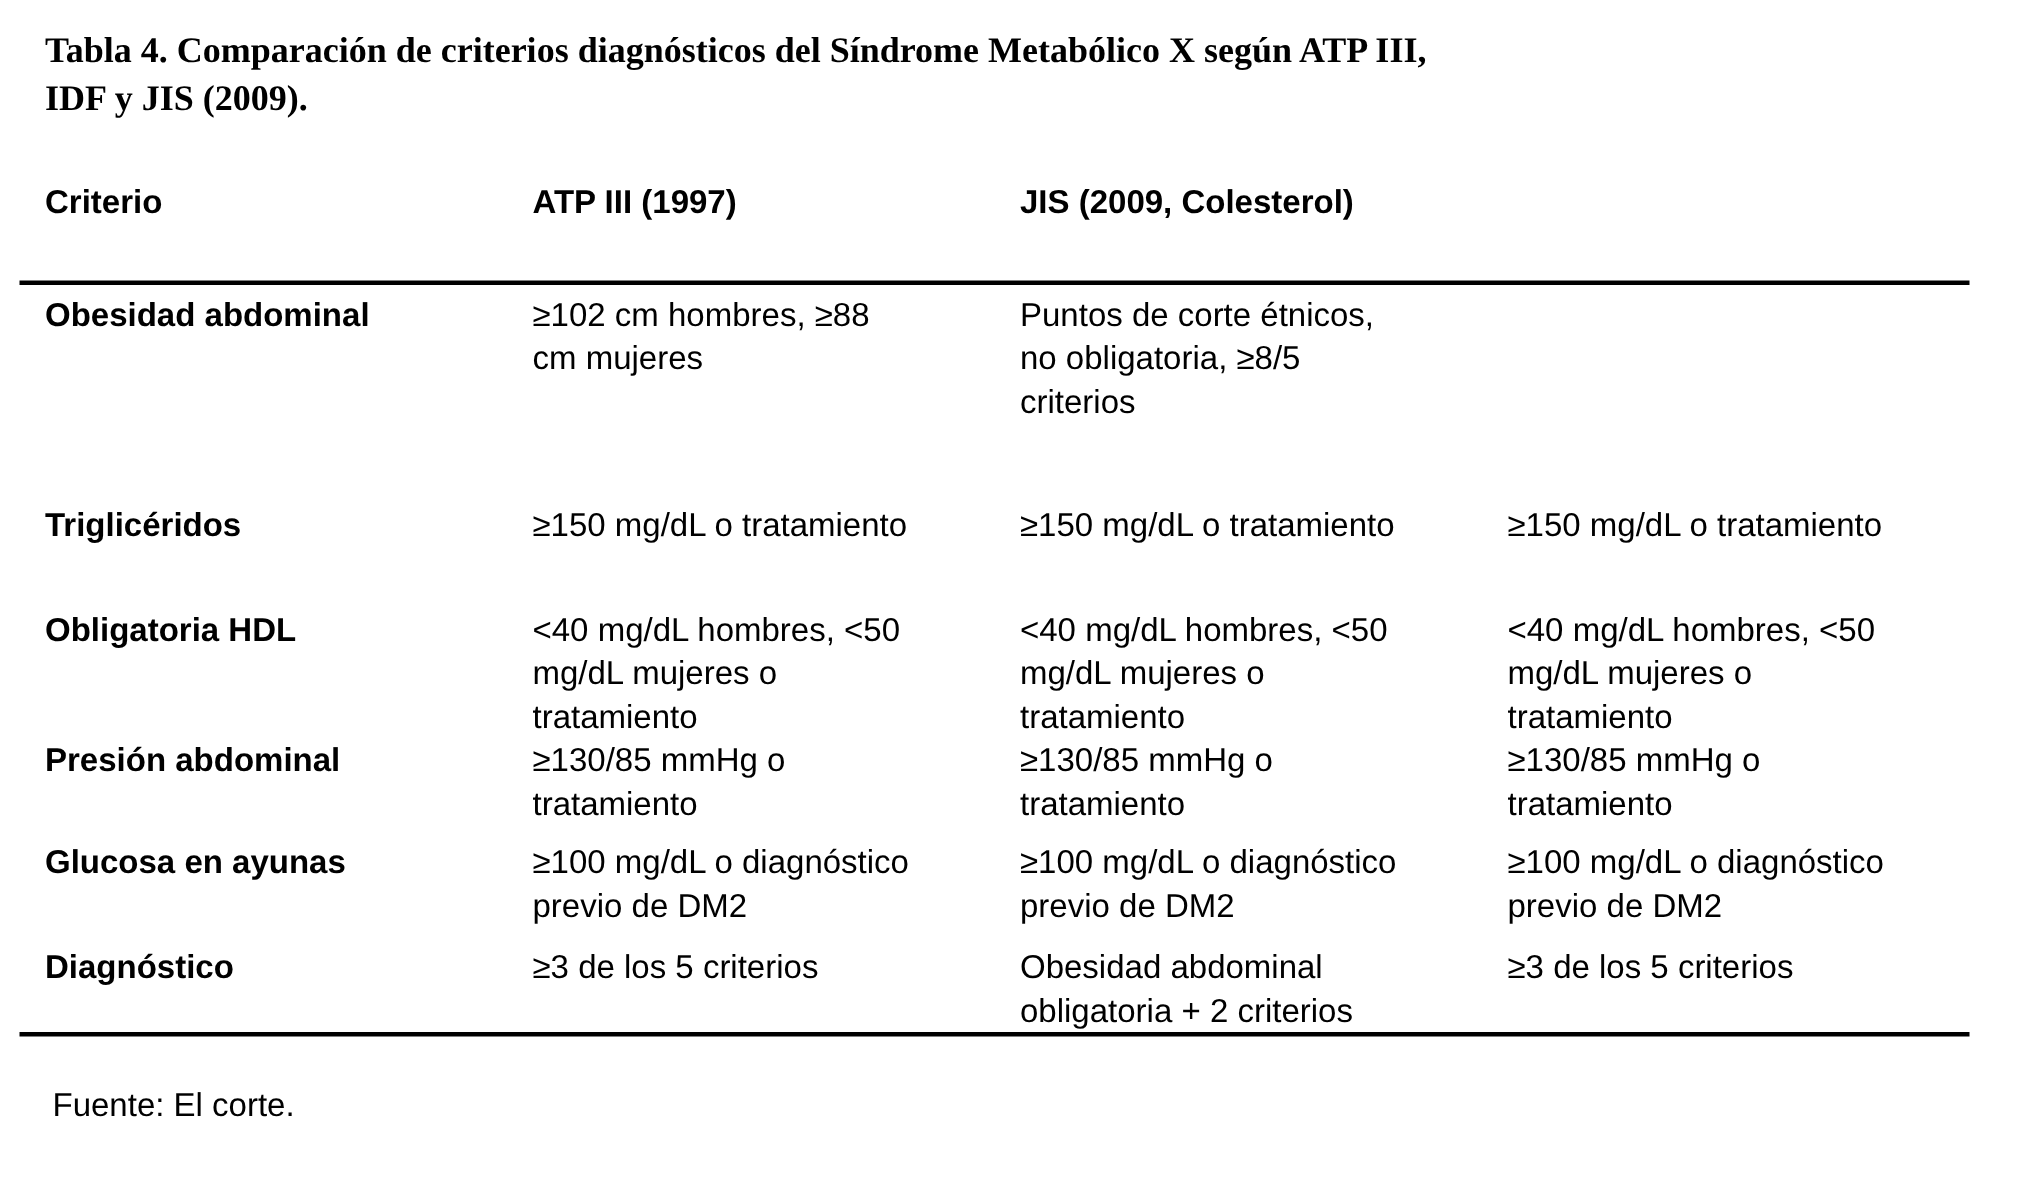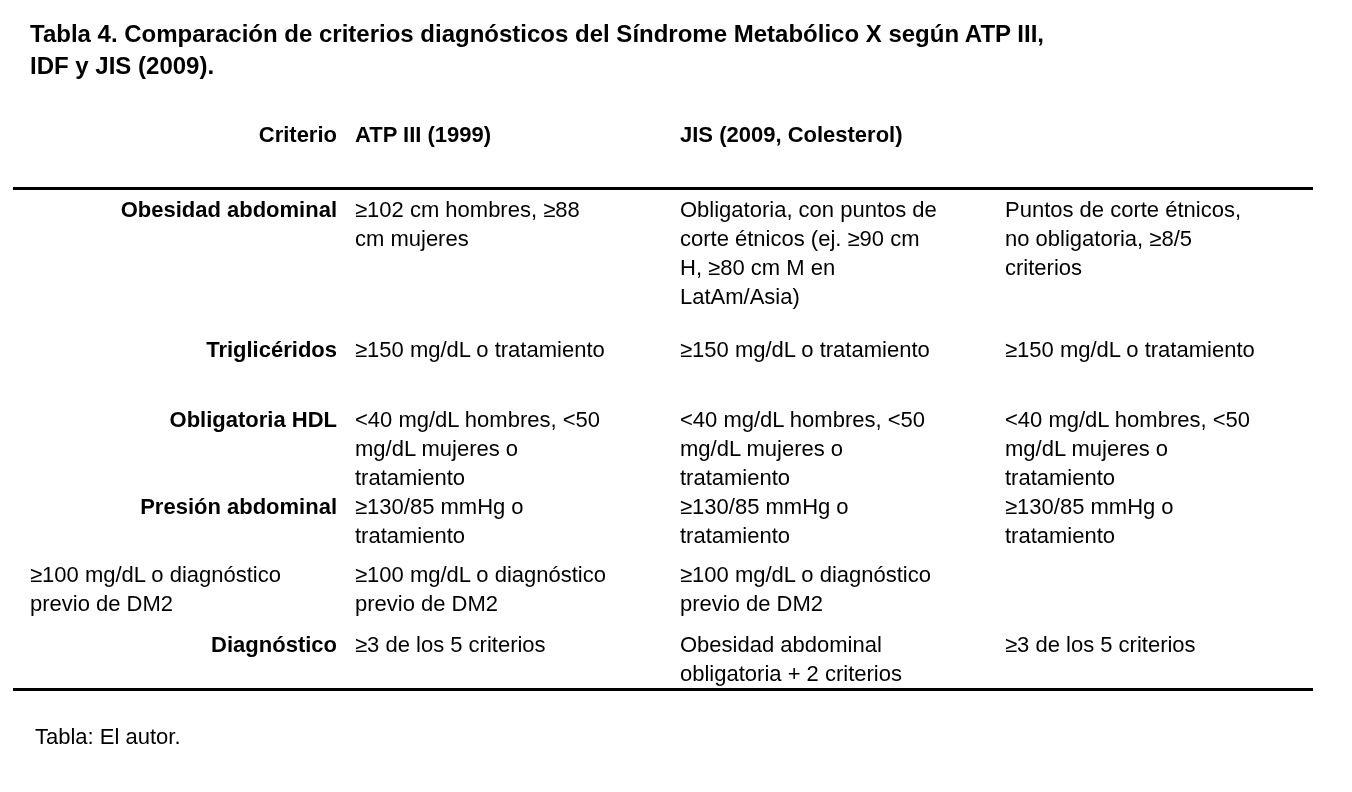--- a/index.html
+++ b/index.html
@@ -16,39 +16,40 @@
     font-family: "Liberation Sans", sans-serif;
     overflow: hidden;
   }
   .title {
     margin: 0;
     padding: 18px 20px 0 30px;
     font-size: 24px;
     line-height: 32px;
     font-weight: bold;
     white-space: pre-line;
+    font-family: Liberation Serif, serif;
   }
   .tablewrap {
     margin-left: 13px;
     width: 1300px;
   }
   .grid {
     display: grid;
     grid-template-columns: 325px 325px 325px 308px;
     padding-left: 17px;
     box-sizing: border-box;
   }
   .cell {
     font-size: 22px;
     line-height: 29px;
     white-space: pre-line;
     padding-right: 18px;
     box-sizing: border-box;
   }
-  .c1 { font-weight: bold; text-align: right; }
+  .c1 { font-weight: bold; }
   .header { margin-top: 40px; height: 65px; }
   .header .cell { font-weight: bold; line-height: 26px; }
   .rule {
     height: 3px;
     background: #000000;
     width: 1300px;
   }
   .row { box-sizing: border-box; }
   .r1 { padding-top: 5px; min-height: 125px; }
   .r2 { min-height: 70px; margin-top: 20px; }
@@ -68,34 +69,30 @@
 
 <div class="page">
 
   <h1 class="title">Tabla 4. Comparación de criterios diagnósticos del Síndrome Metabólico X según ATP III,
 IDF y JIS (2009).</h1>
 
   <div class="tablewrap">
 
     <div class="grid header">
       <div class="cell c1">Criterio</div>
-      <div class="cell">ATP III (1999)</div>
+      <div class="cell">ATP III (1997)</div>
       <div class="cell">JIS (2009, Colesterol)</div>
     </div>
 
     <div class="rule"></div>
 
     <div class="grid row r1">
       <div class="cell c1">Obesidad abdominal</div>
       <div class="cell">≥102 cm hombres, ≥88
 cm mujeres</div>
-      <div class="cell">Obligatoria, con puntos de
-corte étnicos (ej. ≥90 cm
-H, ≥80 cm M en
-LatAm/Asia)</div>
       <div class="cell">Puntos de corte étnicos,
 no obligatoria, ≥8/5
 criterios</div>
     </div>
 
     <div class="grid row r2">
       <div class="cell c1">Triglicéridos</div>
       <div class="cell">≥150 mg/dL o tratamiento</div>
       <div class="cell">≥150 mg/dL o tratamiento</div>
       <div class="cell">≥150 mg/dL o tratamiento</div>
@@ -118,35 +115,36 @@
       <div class="cell c1">Presión abdominal</div>
       <div class="cell">≥130/85 mmHg o
 tratamiento</div>
       <div class="cell">≥130/85 mmHg o
 tratamiento</div>
       <div class="cell">≥130/85 mmHg o
 tratamiento</div>
     </div>
 
     <div class="grid row r5">
+      <div class="cell c1">Glucosa en ayunas</div>
       <div class="cell">≥100 mg/dL o diagnóstico
 previo de DM2</div>
       <div class="cell">≥100 mg/dL o diagnóstico
 previo de DM2</div>
       <div class="cell">≥100 mg/dL o diagnóstico
 previo de DM2</div>
     </div>
 
     <div class="grid row r6">
       <div class="cell c1">Diagnóstico</div>
       <div class="cell">≥3 de los 5 criterios</div>
       <div class="cell">Obesidad abdominal
 obligatoria + 2 criterios</div>
       <div class="cell">≥3 de los 5 criterios</div>
     </div>
 
     <div class="rule"></div>
 
   </div>
 
-  <div class="fuente">Tabla: El autor.</div>
+  <div class="fuente">Fuente: El corte.</div>
 
 </div>
 
 </body></html>

